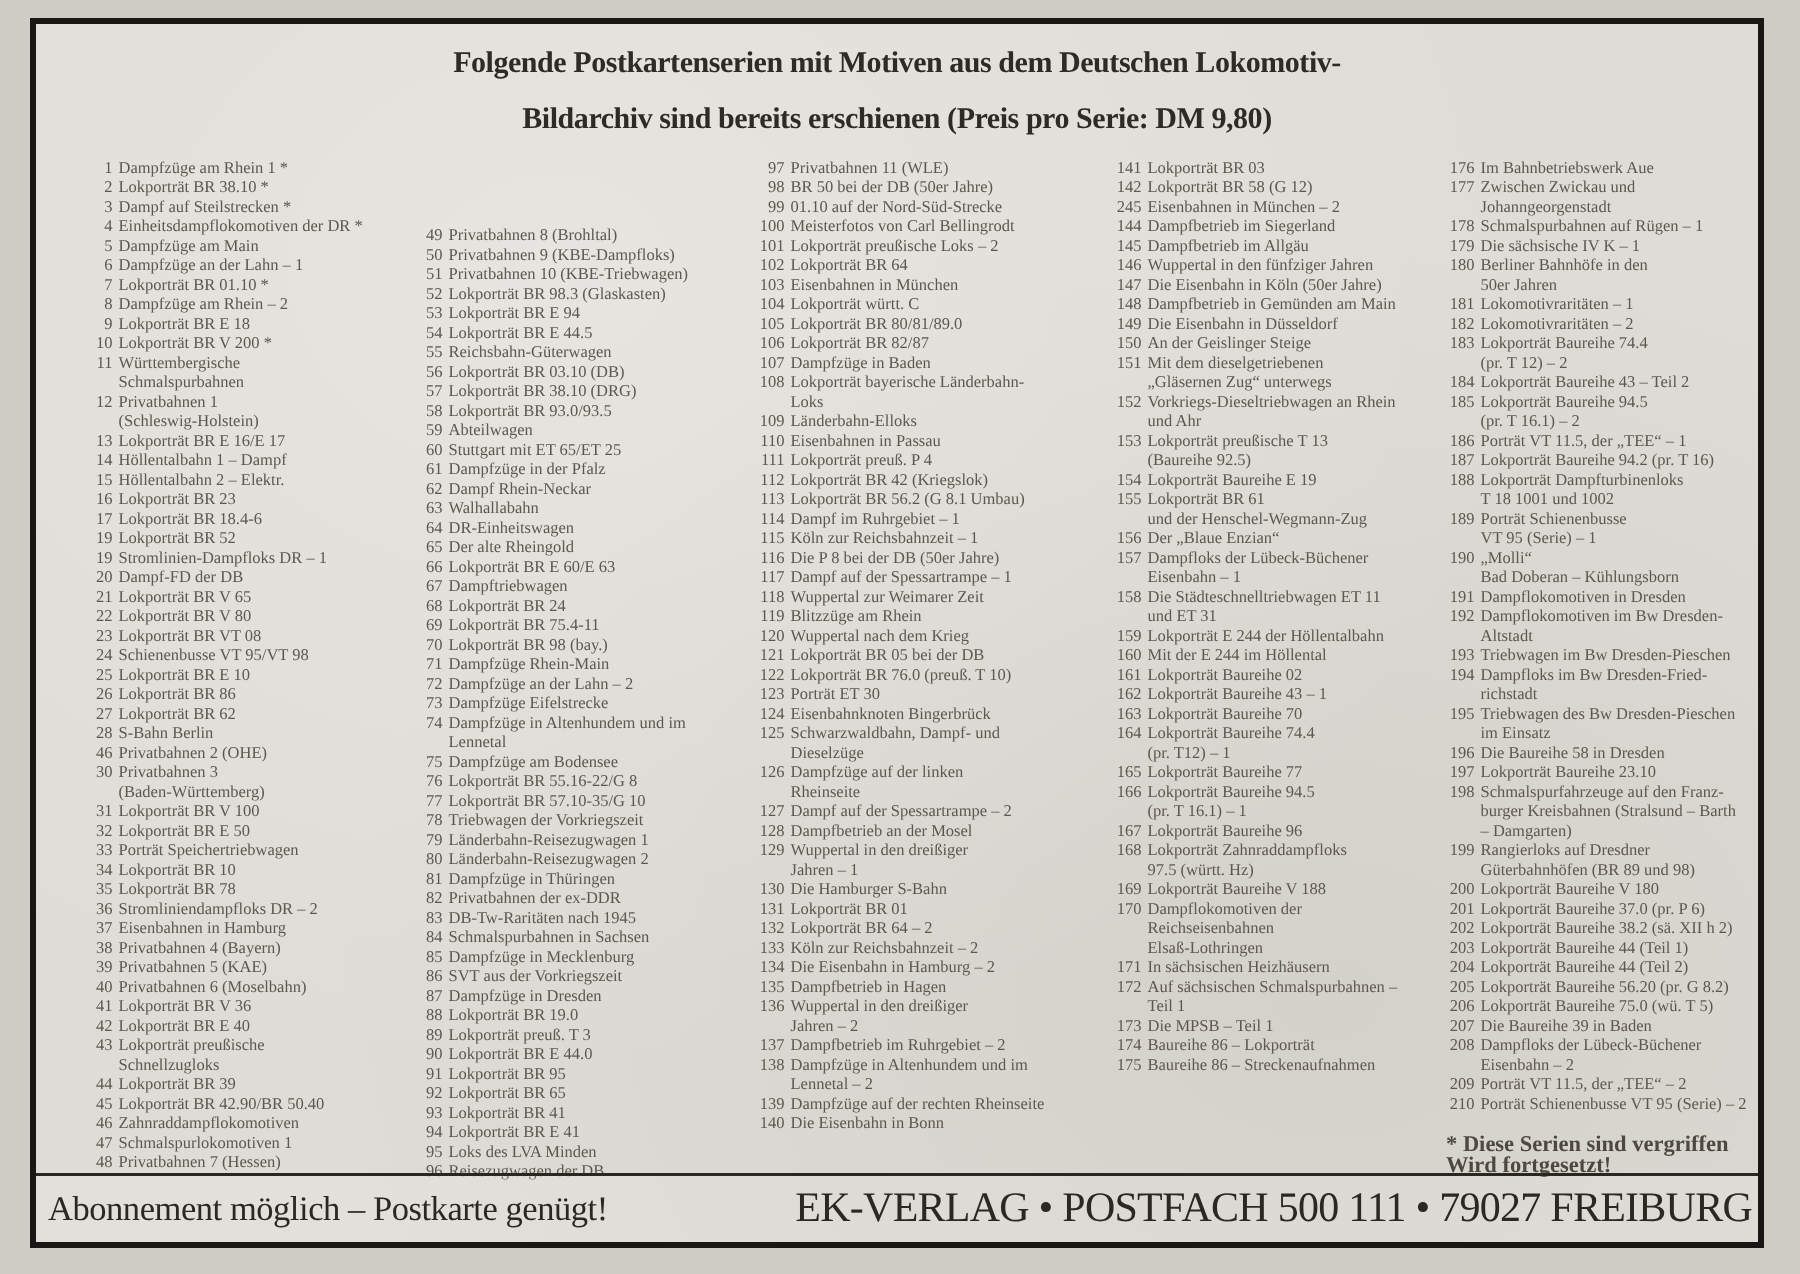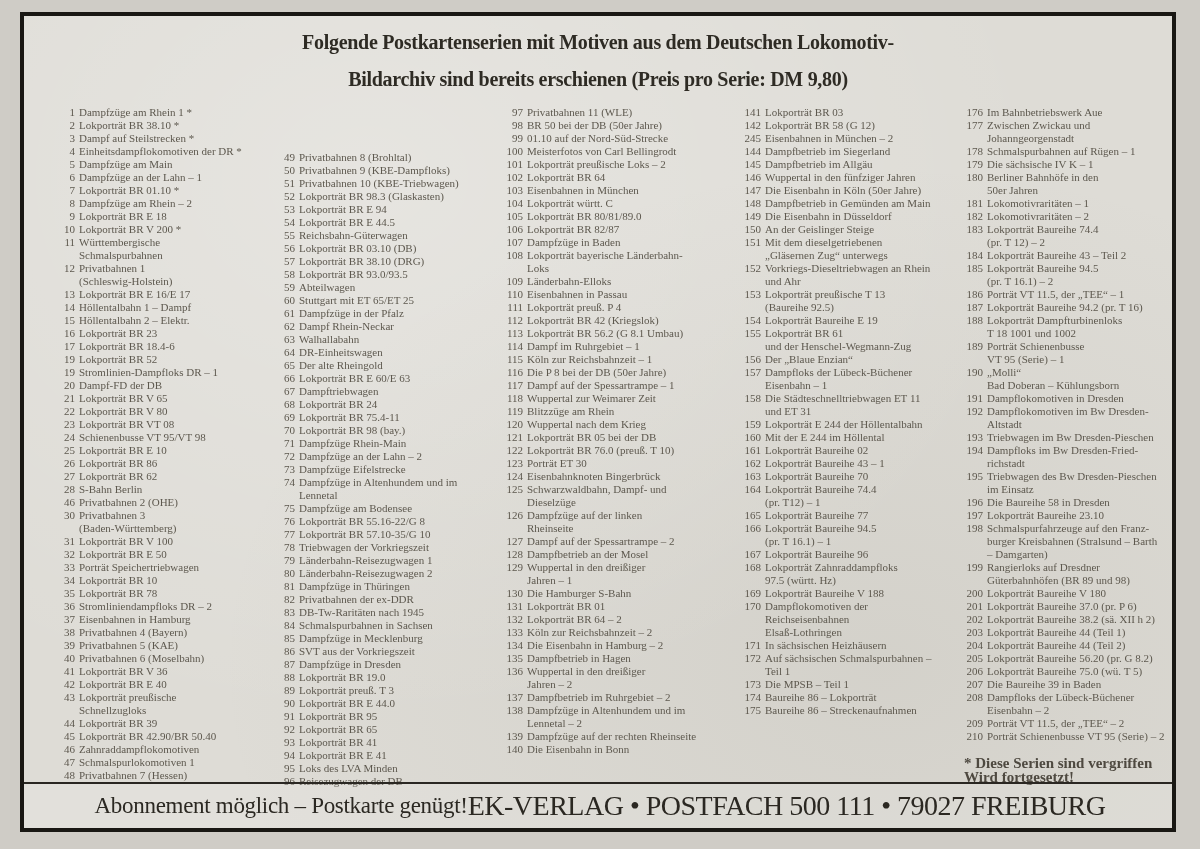--- a/index.html
+++ b/index.html
@@ -61,21 +61,21 @@
     font-weight:700;
     color:#4e4940;
     font-size:15px;
     line-height:14px;
   }
   .footer{
     position:absolute;left:0;right:0;bottom:0;
     height:44px;
     border-top:2px solid #2a2722;
     display:flex;
-    justify-content:center;
+    justify-content:space-between;
     align-items:center;
     padding:0 4px 0 8px;
     color:#2b2822;
     background:rgba(255,255,255,.12);
   }
   .footer-left{font-size:23px;letter-spacing:-0.3px;}
   .footer-right{font-size:28px;letter-spacing:-0.5px;}
 </style>
 </head>
 <body>

